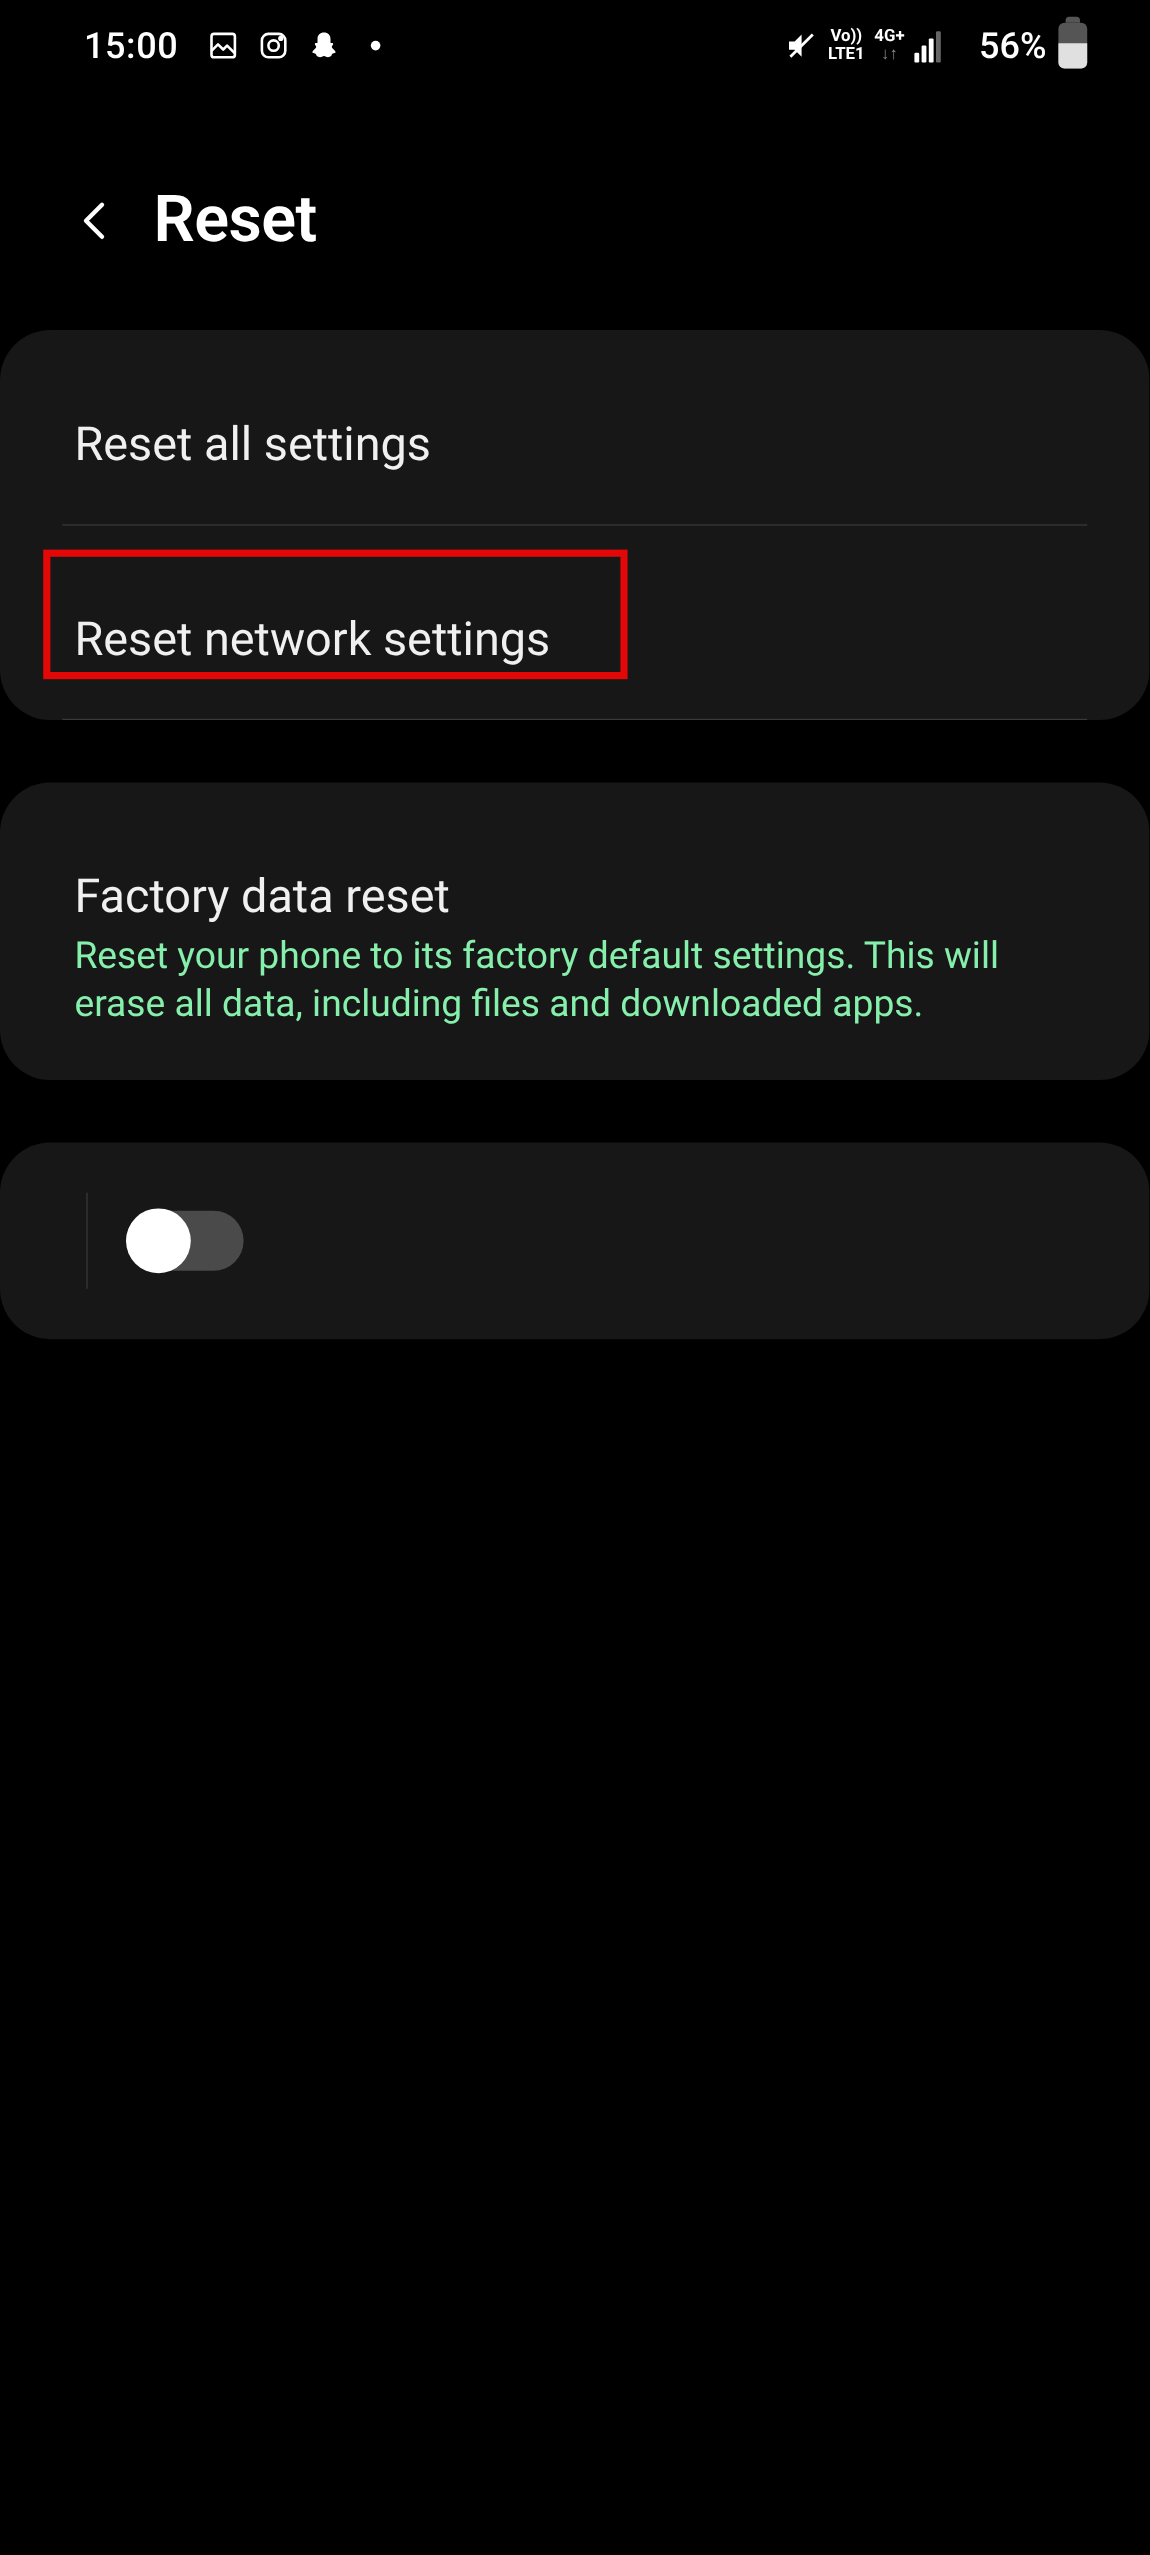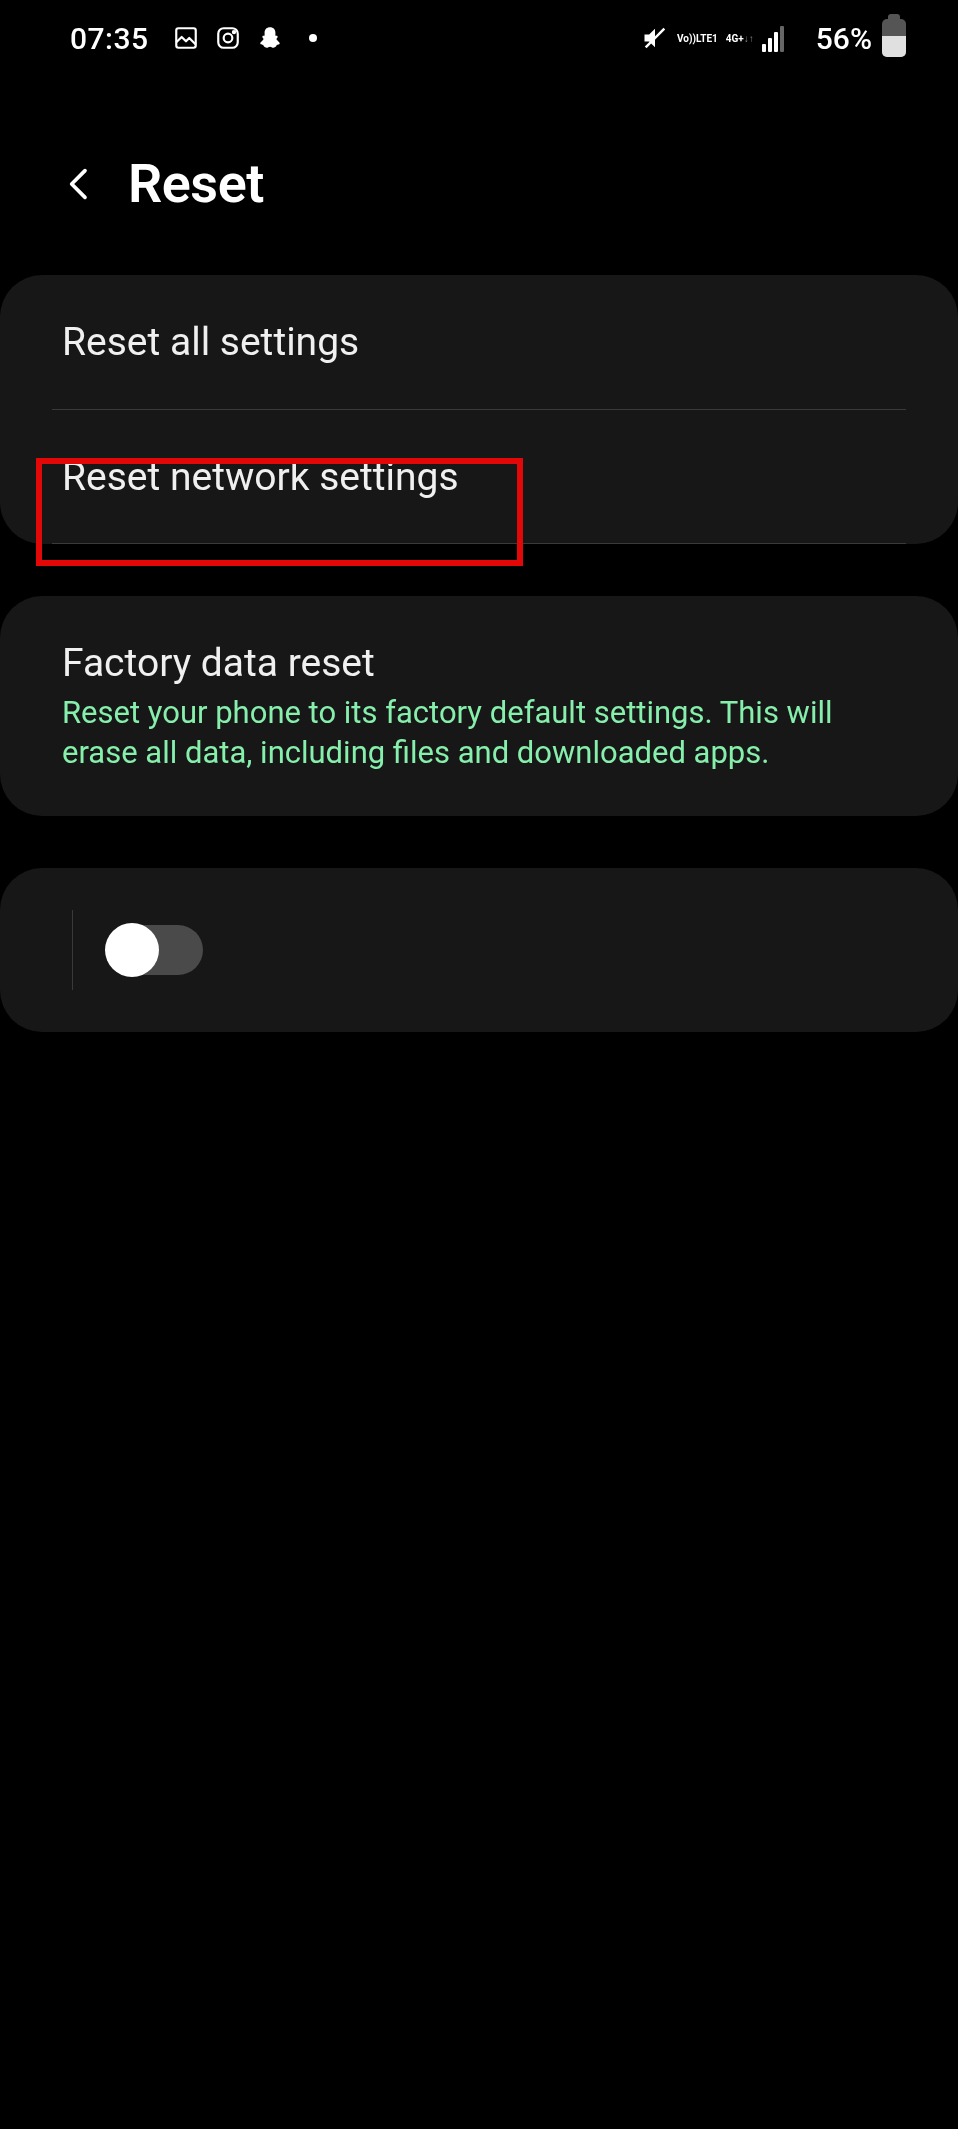--- a/index.html
+++ b/index.html
@@ -40,22 +40,22 @@
     }
     .status-right {
       display: flex;
       align-items: center;
       gap: 8px;
       font-size: 30px;
       font-weight: 500;
     }
     .stacked-text {
       display: flex;
-      flex-direction: row;
-      font-size: 10px;
+      flex-direction: column;
+      font-size: 14px;
       line-height: 15px;
       font-weight: 700;
       text-align: center;
     }
     .battery-pill {
       display: inline-block;
       width: 24px;
       height: 38px;
       background: #555;
       border-radius: 5px;
@@ -119,20 +119,21 @@
       left: 52px;
       right: 52px;
       height: 1px;
       background: #3a3a3a;
     }
     .item-title {
       font-size: 39px;
       font-weight: 400;
       color: #f0f0f0;
       line-height: 1.3;
+      margin-top: 28px;
     }
     .item-subtitle {
       font-size: 31px;
       color: #86efac;
       line-height: 1.3;
       margin-top: 4px;
     }
     .highlight-box {
       position: absolute;
       border: 6px solid #e20808;
@@ -184,21 +185,21 @@
     .signal-bars span:nth-child(1){ height: 8px; background:#fff; }
     .signal-bars span:nth-child(2){ height: 14px; background:#fff; }
     .signal-bars span:nth-child(3){ height: 20px; background:#fff; }
     .signal-bars span:nth-child(4){ height: 26px; background:#666; }
   </style>
 </head>
 <body>
 
 <div class="status-bar">
   <div class="status-left">
-    <span class="time">07:35</span>
+    <span class="time">15:00</span>
     <span class="status-icon">
       <svg width="26" height="26" viewBox="0 0 24 24" fill="none" stroke="#fff" stroke-width="2">
           <rect x="3" y="3" width="18" height="18" rx="2"></rect>
           <path d="M3 16l5-5 4 4 3-3 6 6" stroke-linejoin="round"></path>
         </svg>
     </span>
     <span class="status-icon">
       <svg width="26" height="26" viewBox="0 0 24 24" fill="none" stroke="#fff" stroke-width="2">
           <rect x="3" y="3" width="18" height="18" rx="5"></rect>
           <circle cx="12" cy="12" r="4"></circle>

